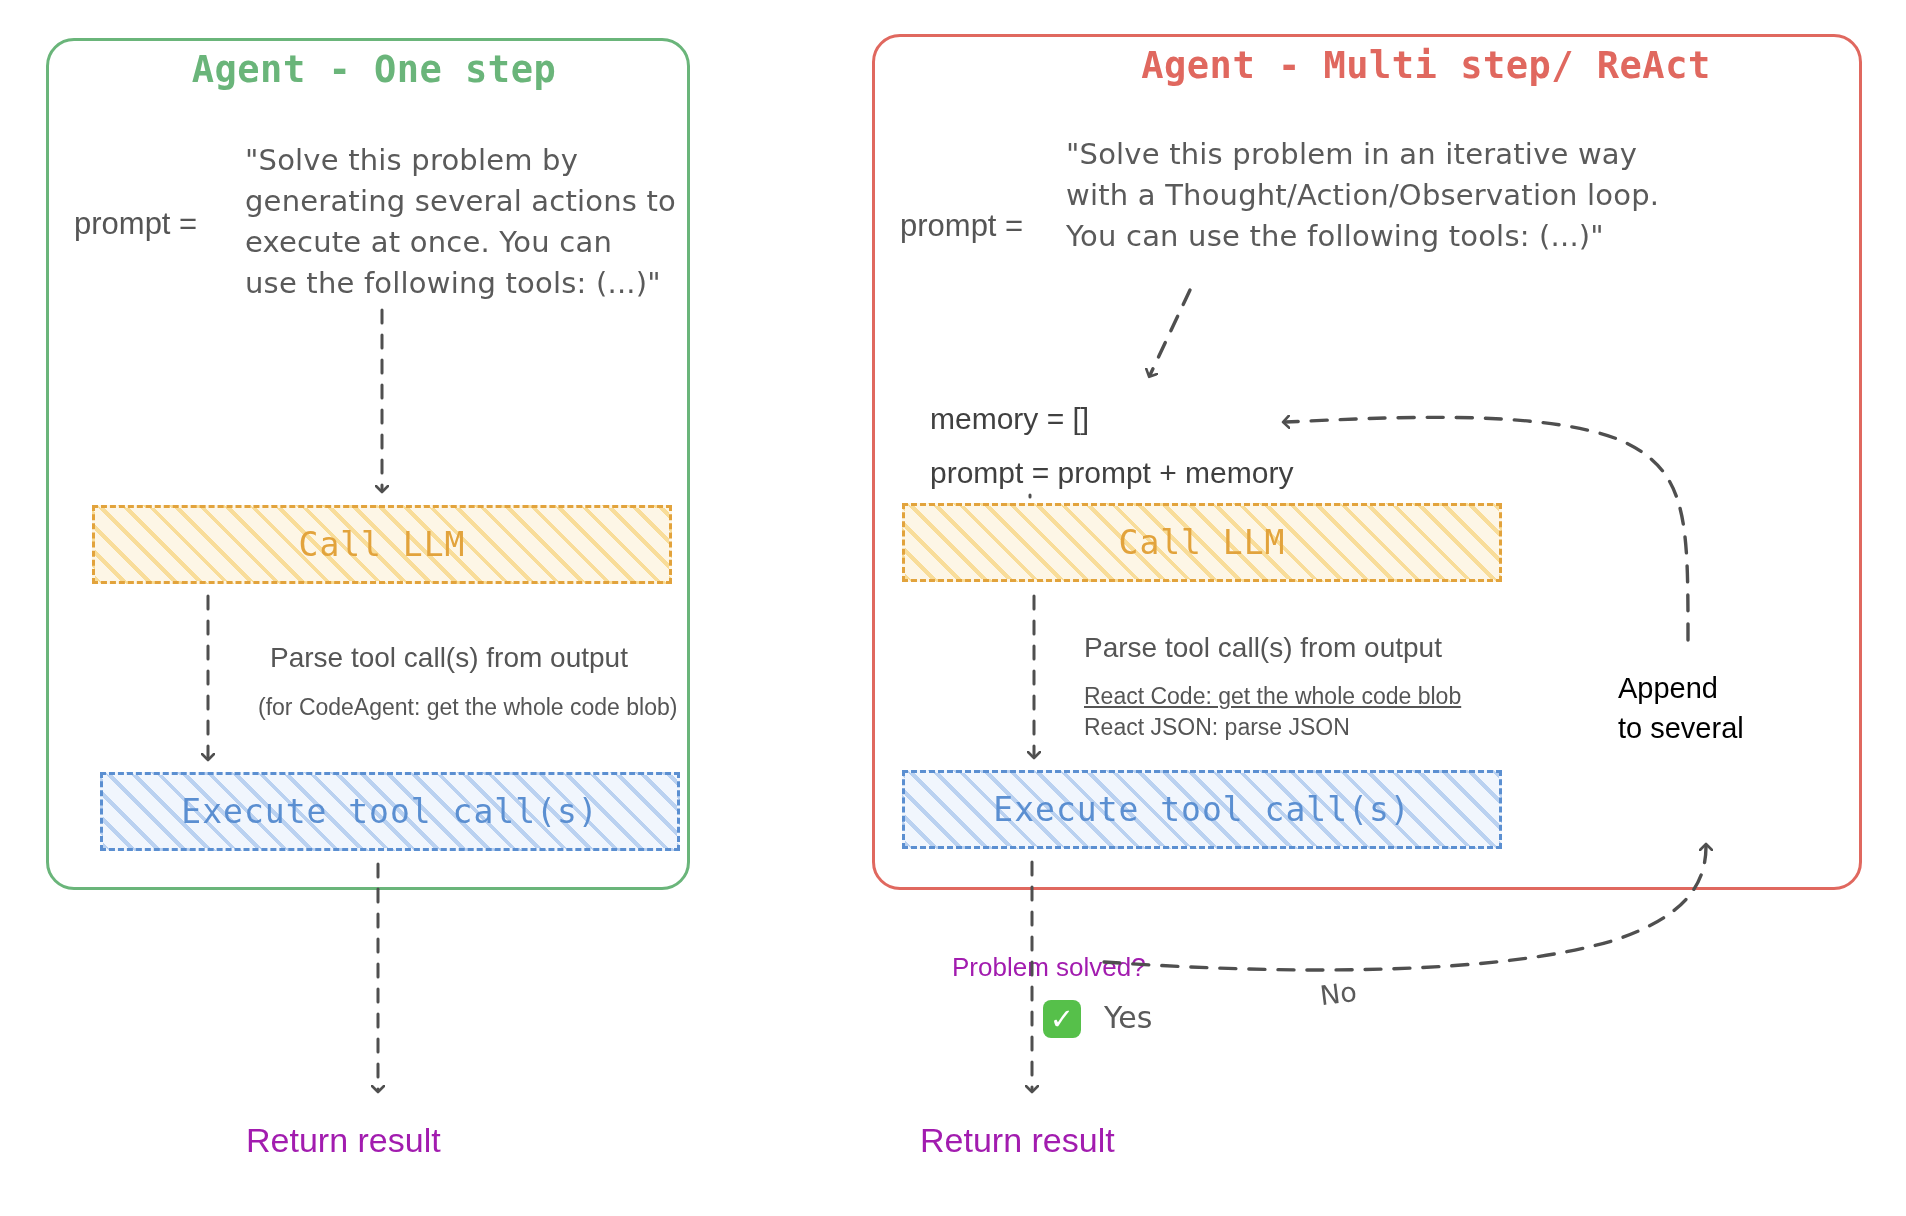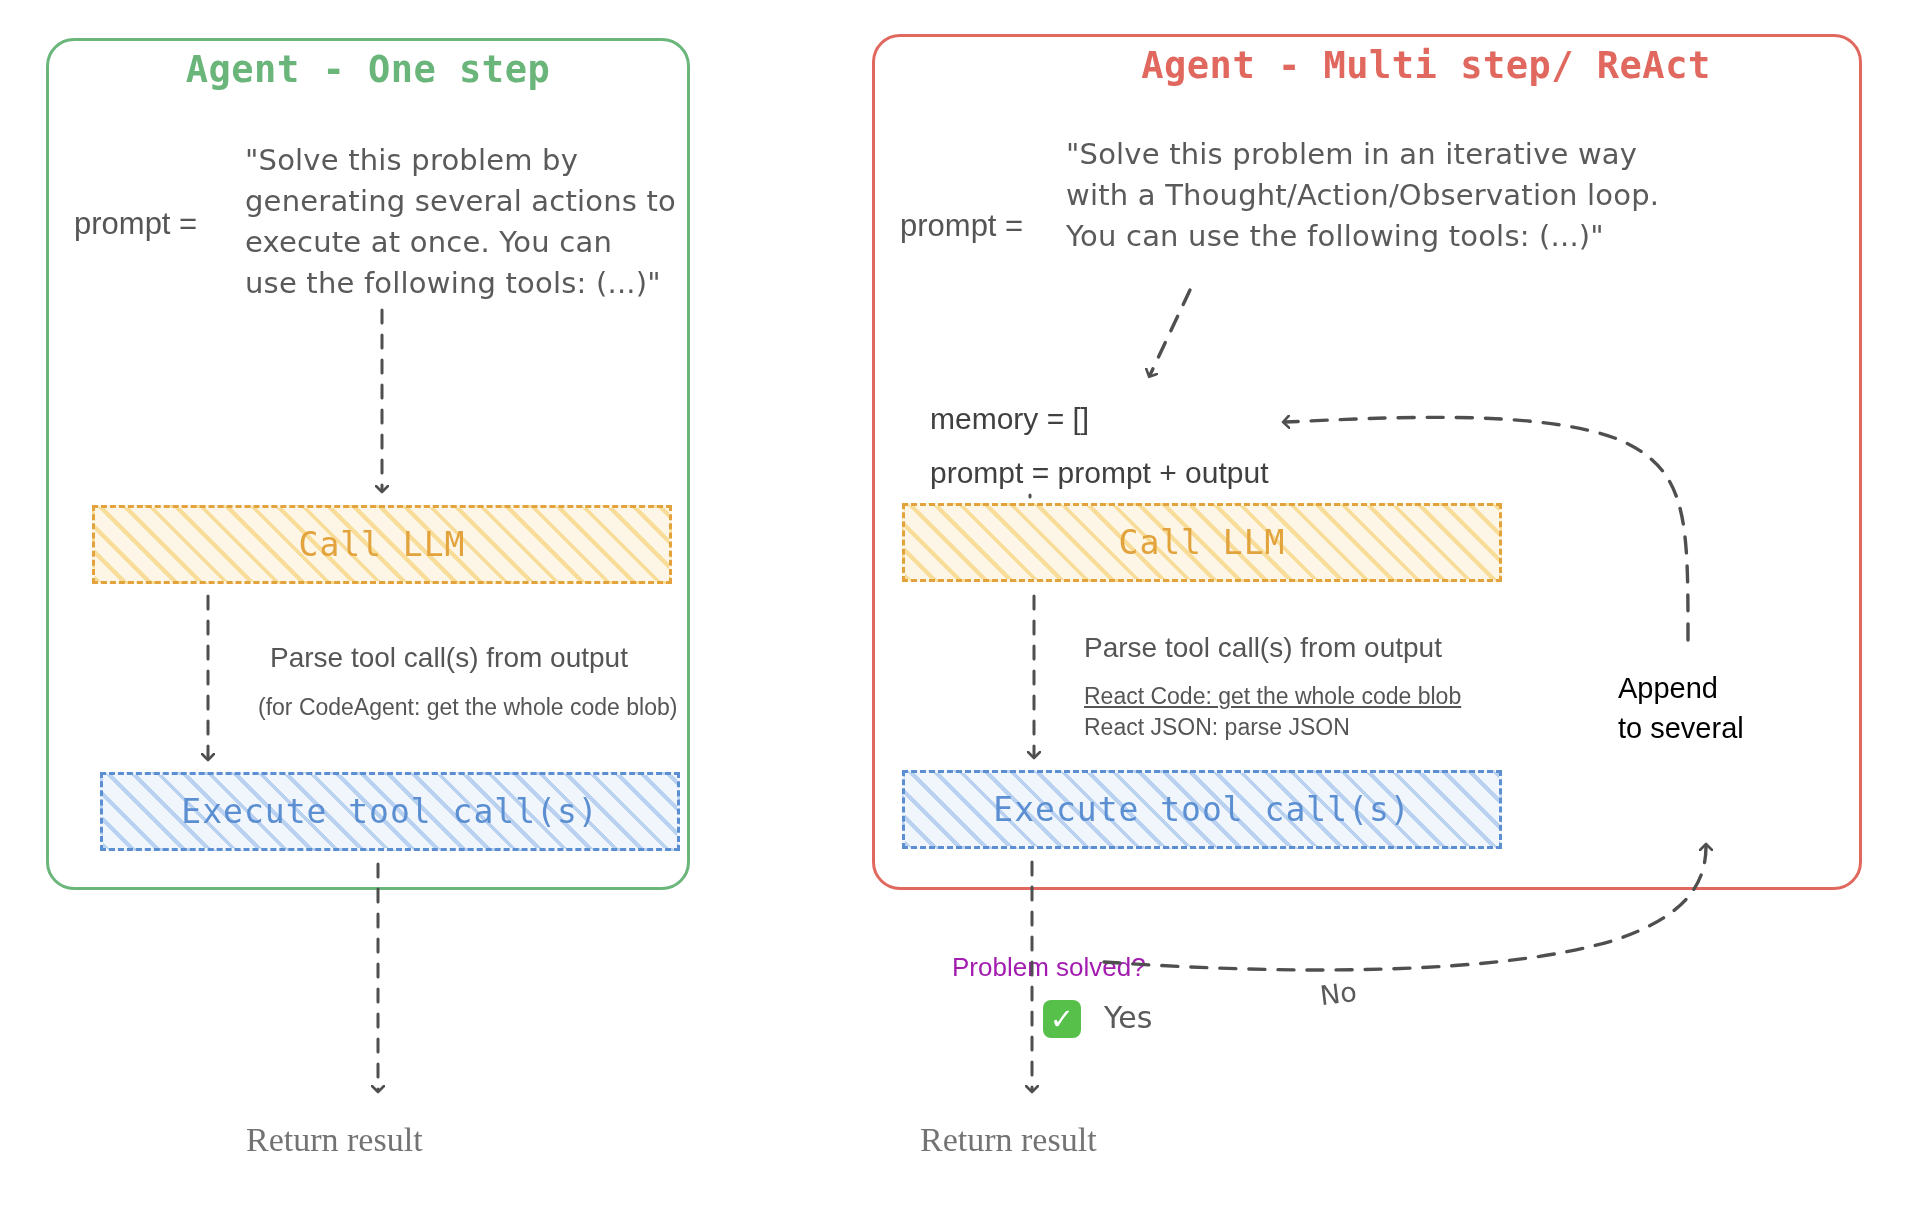--- a/index.html
+++ b/index.html
@@ -137,23 +137,23 @@
   }
   .memory-line {
     position: absolute;
     font-family: "Liberation Sans", sans-serif;
     font-size: 30px;
     color: #404040;
     white-space: nowrap;
   }
   .return-result {
     position: absolute;
-    font-family: Liberation Serif, serif;
+    font-family: Liberation Sans, sans-serif;
     font-size: 34px;
-    color: #737373;
+    color: #a21caf;
     white-space: nowrap;
   }
   .append-text {
     position: absolute;
     font-family: "Liberation Sans", sans-serif;
     font-size: 29px;
     line-height: 40px;
     color: #000000;
   }
   #problem-solved {
@@ -210,21 +210,21 @@
     pointer-events: none;
   }
 </style>
 </head>
 <body>
 
 <div class="stage">
 
   <div class="panel" id="panel-one-step"></div>
 
-  <div class="panel-title" id="title-one-step" style="left:46px; width:644px;">Agent - One step</div>
+  <div class="panel-title" id="title-one-step" style="left:52px; width:644px;">Agent - One step</div>
 
   <div class="prompt-label" style="left:74px; top:206px;">prompt =</div>
 
   <div class="prompt-body" style="left:245px; top:140px;">"Solve this problem by</div>
   <div class="prompt-body" style="left:245px; top:181px;">generating several actions to</div>
   <div class="prompt-body" style="left:245px; top:222px;">execute at once. You can</div>
   <div class="prompt-body" style="left:245px; top:263px;">use the following tools: (...)"</div>
 
   <div class="proc-box box-llm" id="box-llm-left">Call LLM</div>
 
@@ -239,21 +239,21 @@
 
   <div class="panel-title" id="title-multi-step" style="left:872px; width:1108px;">Agent - Multi step/ ReAct</div>
 
   <div class="prompt-label" style="left:900px; top:208px;">prompt =</div>
 
   <div class="prompt-body" style="left:1066px; top:134px;">"Solve this problem in an iterative way</div>
   <div class="prompt-body" style="left:1066px; top:175px;">with a Thought/Action/Observation loop.</div>
   <div class="prompt-body" style="left:1066px; top:216px;">You can use the following tools: (...)"</div>
 
   <div class="memory-line" style="left:930px; top:402px;">memory = []</div>
-  <div class="memory-line" style="left:930px; top:456px;">prompt = prompt + output</div>
+  <div class="memory-line" style="left:930px; top:456px;">prompt = prompt + memory</div>
 
   <div class="proc-box box-llm" id="box-llm-right">Call LLM</div>
 
   <div class="caption-lg" style="left:1084px; top:632px;">Parse tool call(s) from output</div>
   <div class="caption-sm" style="left:1084px; top:681px;text-decoration:underline;">React Code: get the whole code blob</div>
   <div class="caption-sm" style="left:1084px; top:712px;">React JSON: parse JSON</div>
 
   <div class="proc-box box-exec" id="box-exec-right">Execute tool call(s)</div>
 
   <div class="append-text" style="left:1618px; top:668px; width:260px;">

